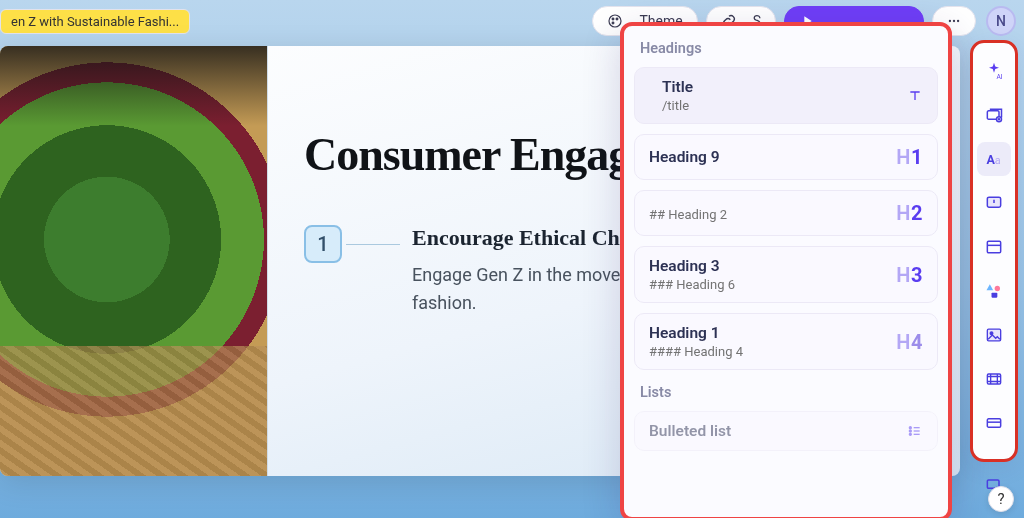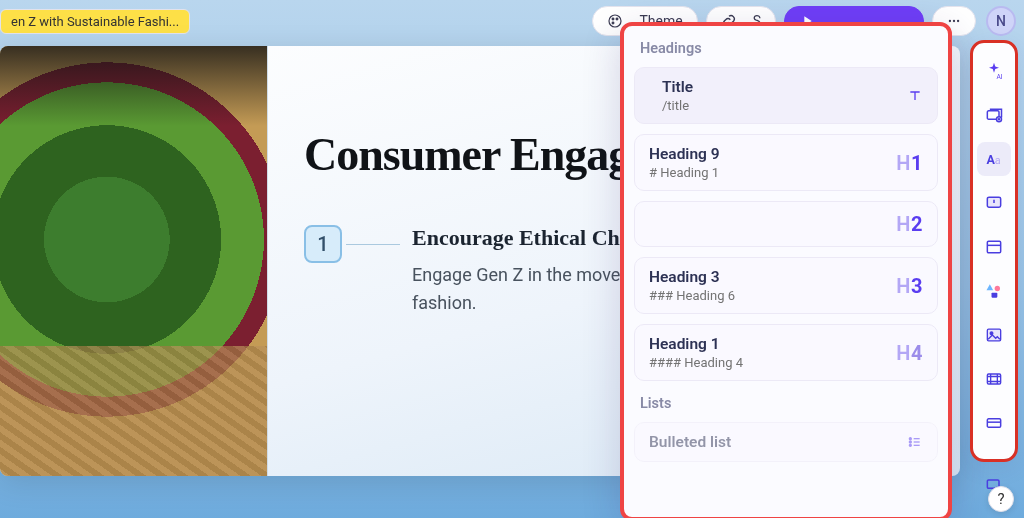--- a/index.html
+++ b/index.html
@@ -118,27 +118,27 @@
     <span class="icon16">
       <svg viewBox="0 0 24 24" fill="none" stroke="#5a3df0" stroke-width="2">
           <path d="M5 6h14M12 6v12"></path>
         </svg>
     </span>
   </div>
 
   <div class="opt">
     <div class="opt-texts">
       <div class="opt-name">Heading 9</div>
-      <div class="opt-hint"># Heading 1</div>
     </div>
     <span class="opt-badge"><span class="thin">H</span>1</span>
   </div>
 
   <div class="opt">
     <div class="opt-texts">
+      <div class="opt-hint">## Heading 2</div>
     </div>
     <span class="opt-badge"><span class="thin">H</span>2</span>
   </div>
 
   <div class="opt">
     <div class="opt-texts">
       <div class="opt-name">Heading 3</div>
       <div class="opt-hint">### Heading 6</div>
     </div>
     <span class="opt-badge"><span class="thin">H</span>3</span>

